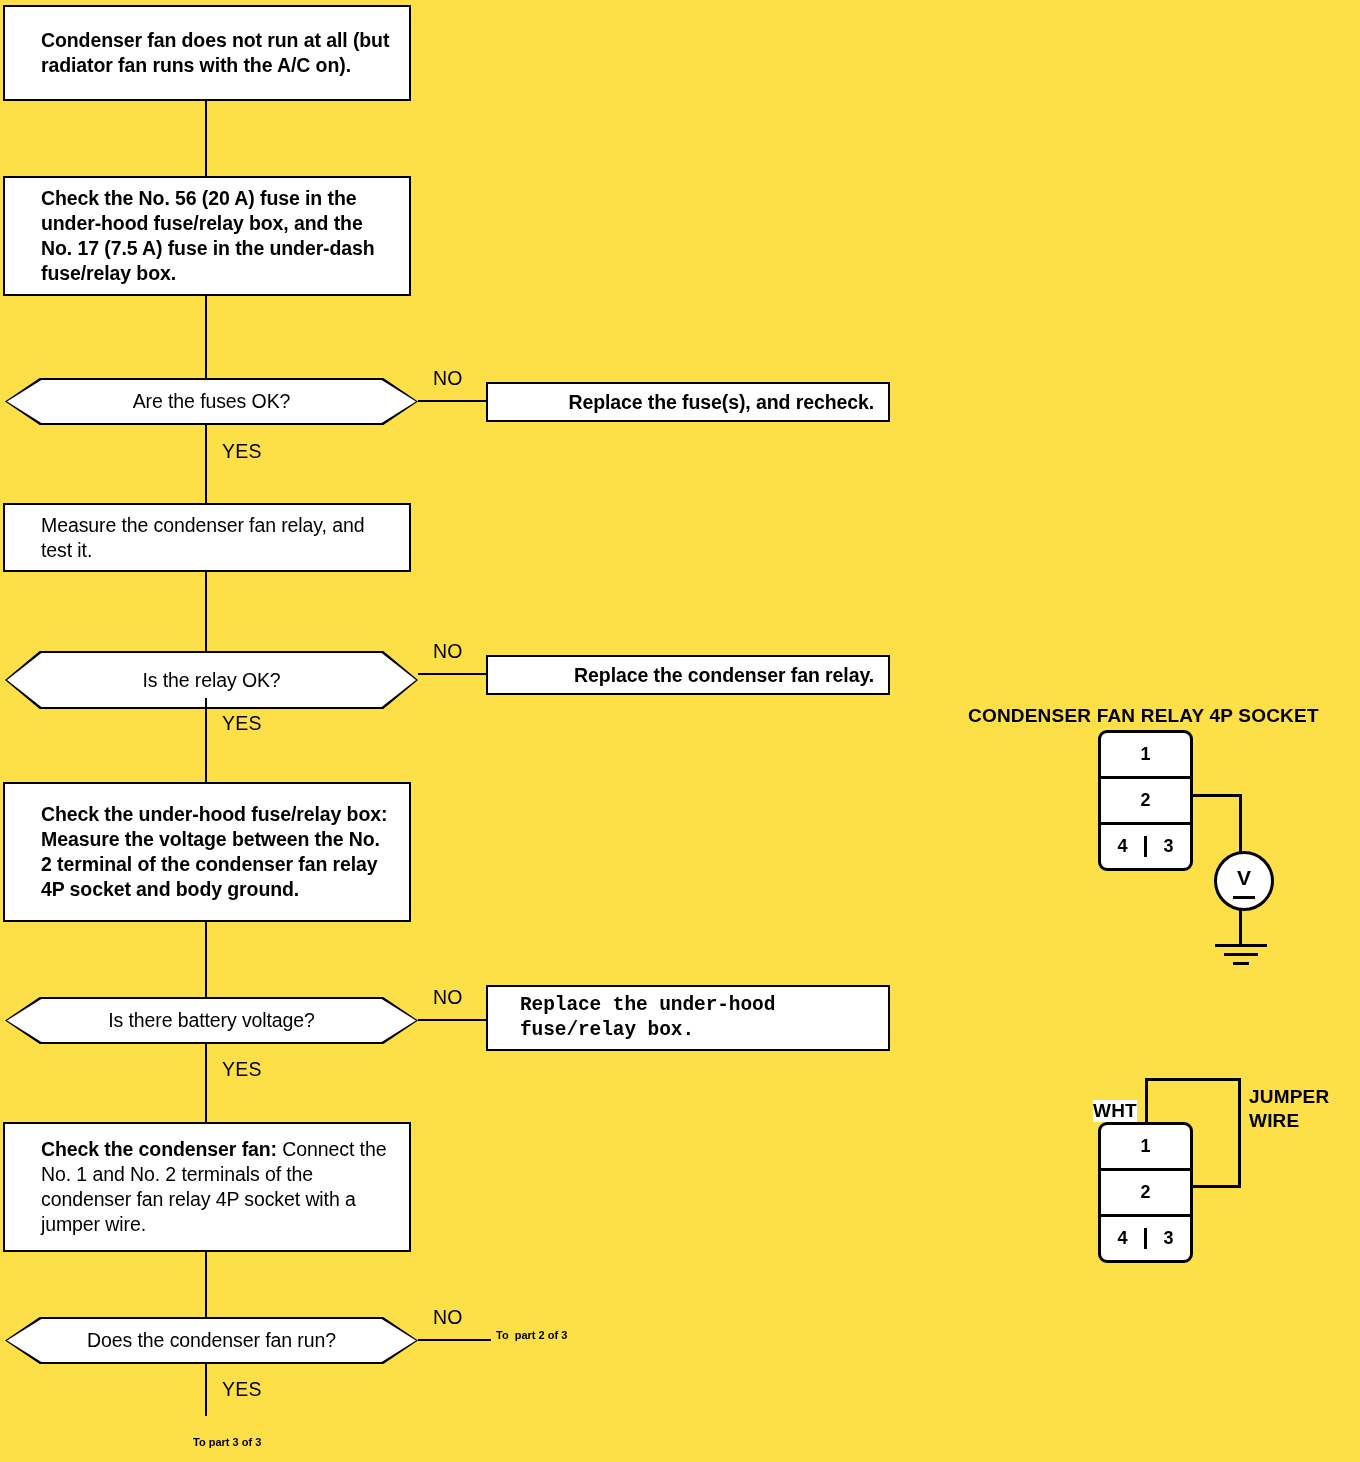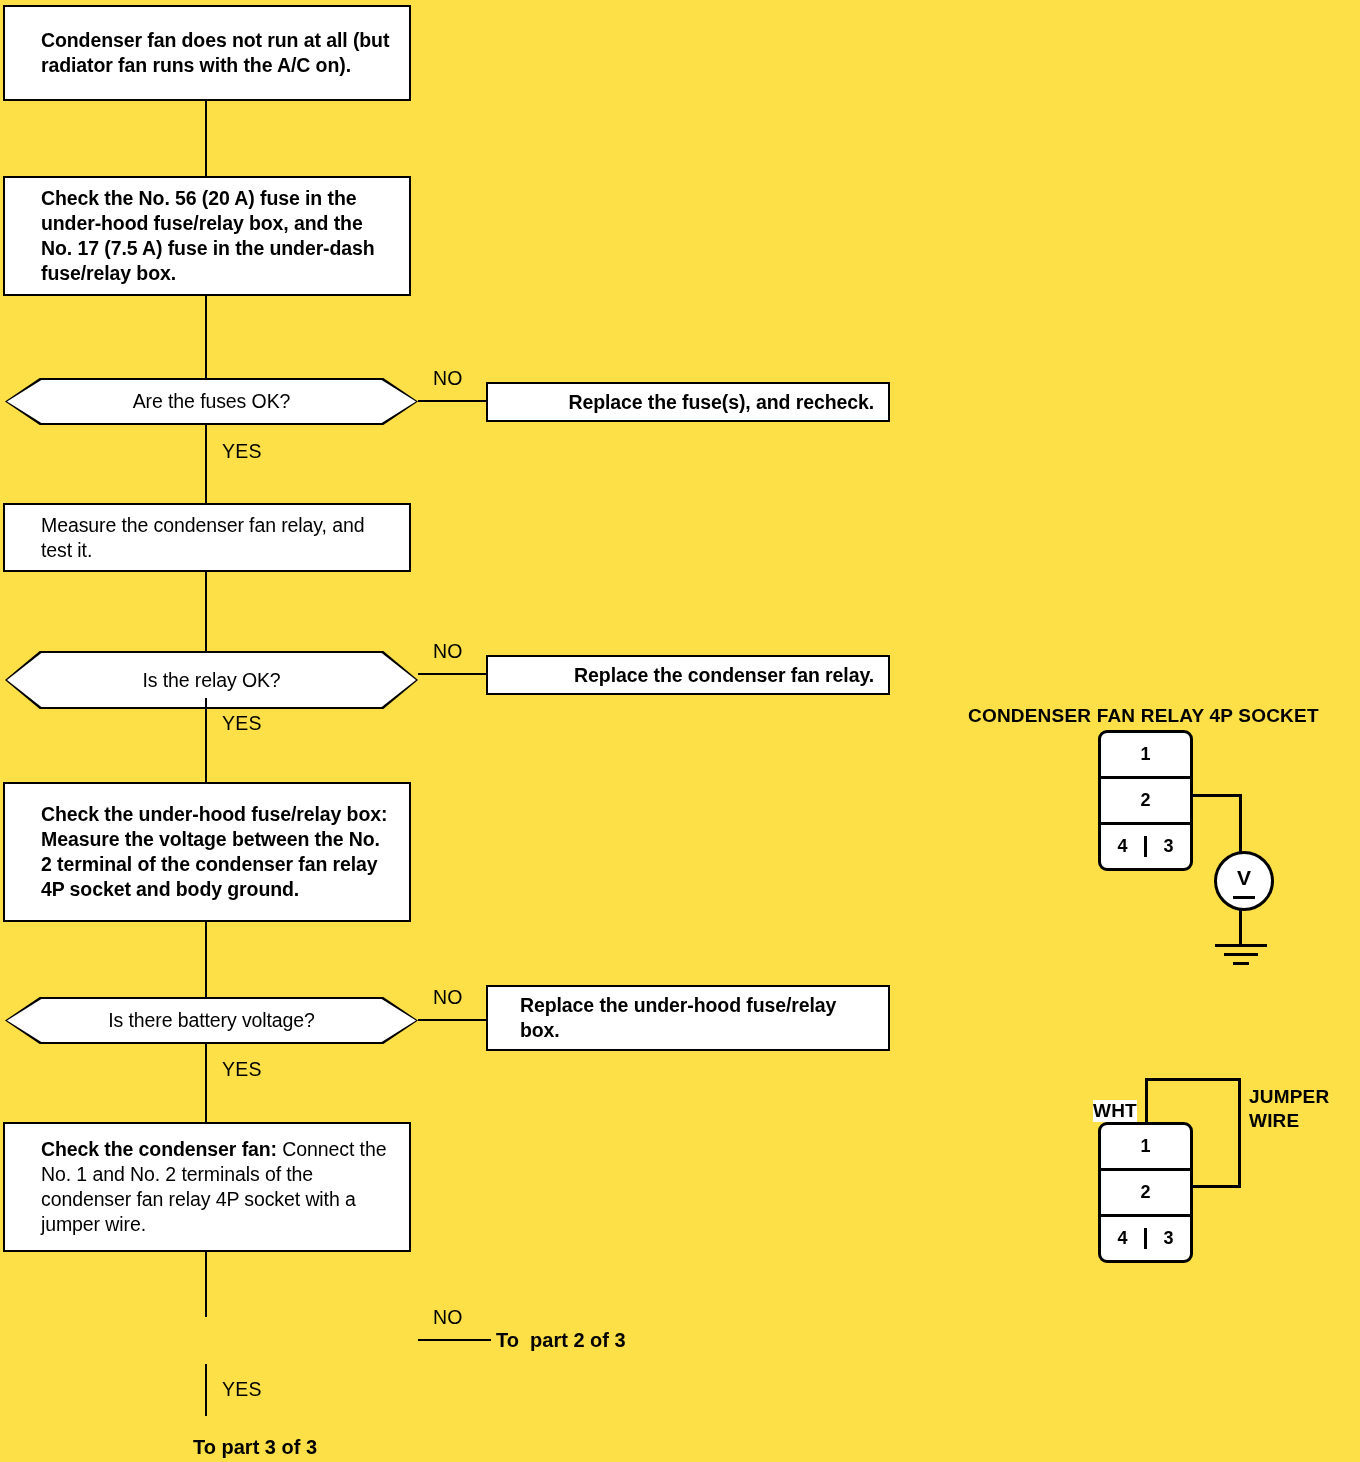--- a/index.html
+++ b/index.html
@@ -72,21 +72,21 @@
   .hline { position: absolute; height: 2px; background: #000; }
 
   
   .blabel {
     position: absolute;
     font-size: 19.5px;
     letter-spacing: 0.2px;
   }
   .gotolabel {
     position: absolute;
-    font-size: 20px;
+    font-size: 11px;
     font-weight: bold;
     white-space: pre;
   }
 
   
   .diagram-title {
     position: absolute;
     font-size: 19px;
     font-weight: bold;
     letter-spacing: 0.2px;
@@ -234,36 +234,40 @@
   <div class="vline" style="left:205px; top:922px; height:75px;"></div>
 
   <div class="hex" style="left:5px; top:997px; width:413px; height:47px;">
     <div class="hex-inner"></div>
     <span class="hex-label">Is there battery voltage?</span>
   </div>
 
   <div class="hline" style="left:418px; top:1019px; width:70px;"></div>
   <span class="blabel" style="left:433px; top:986px;">NO</span>
 
-  <div class="box" style="left:486px; top:985px; width:404px; height:66px;">
+  <div class="box" style="left:486px; top:985px; width:404px; height:66px;font-family:Liberation Mono, monospace;">
     <div class="txt bold" style="padding-left:32px;">Replace the under-hood fuse/relay box.</div>
   </div>
 
   <div class="vline" style="left:205px; top:1044px; height:78px;"></div>
   <span class="blabel" style="left:222px; top:1058px;">YES</span>
 
   <div class="box" style="left:3px; top:1122px; width:408px; height:130px;">
     <div class="txt">
       <span class="bold">Check the condenser fan:</span>
       <span class="reg">Connect the No. 1 and No. 2 terminals of the condenser fan relay 4P socket with a jumper wire.</span>
     </div>
   </div>
 
   <div class="vline" style="left:205px; top:1252px; height:65px;"></div>
 
+  <div class="hex" style="left:5px; top:1317px; width:413px; height:47px;">
+    <div class="hex-inner"></div>
+    <span class="hex-label">Does the condenser fan run?</span>
+  </div>
 
   <div class="hline" style="left:418px; top:1339px; width:73px;"></div>
   <span class="blabel" style="left:433px; top:1306px;">NO</span>
   <span class="gotolabel" style="left:496px; top:1329px;">To  part 2 of 3</span>
 
   <div class="vline" style="left:205px; top:1364px; height:52px;"></div>
   <span class="blabel" style="left:222px; top:1378px;">YES</span>
   <span class="gotolabel" style="left:157px; top:1436px;margin-left:36px;">To part 3 of 3</span>
 
   <div class="diagram-title" style="left:968px; top:666px;">CONDENSER FAN RELAY 4P SOCKET</div>

